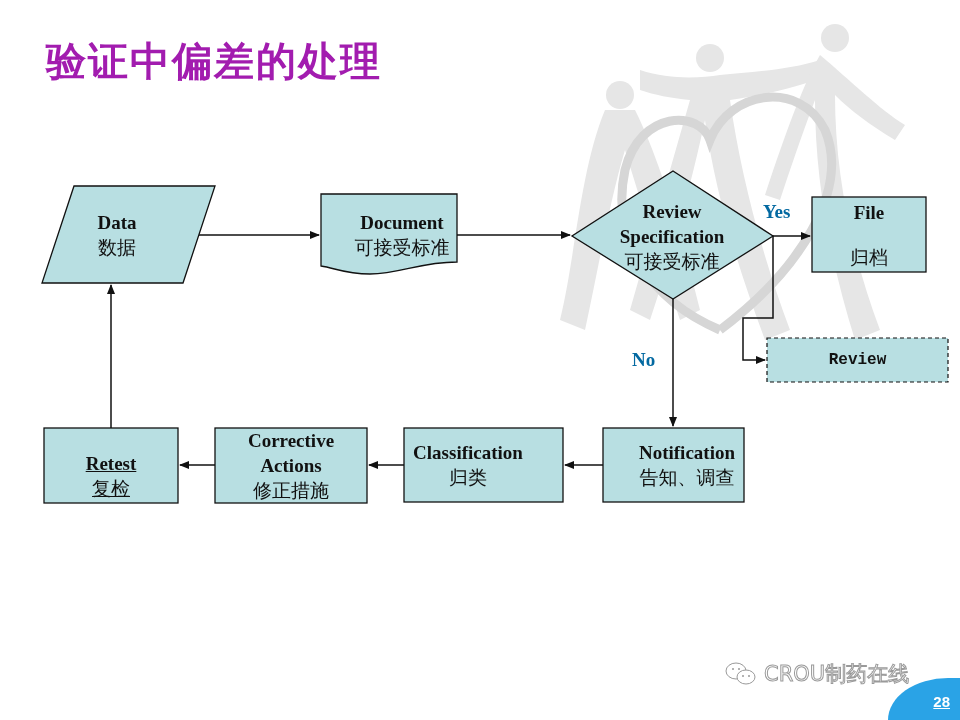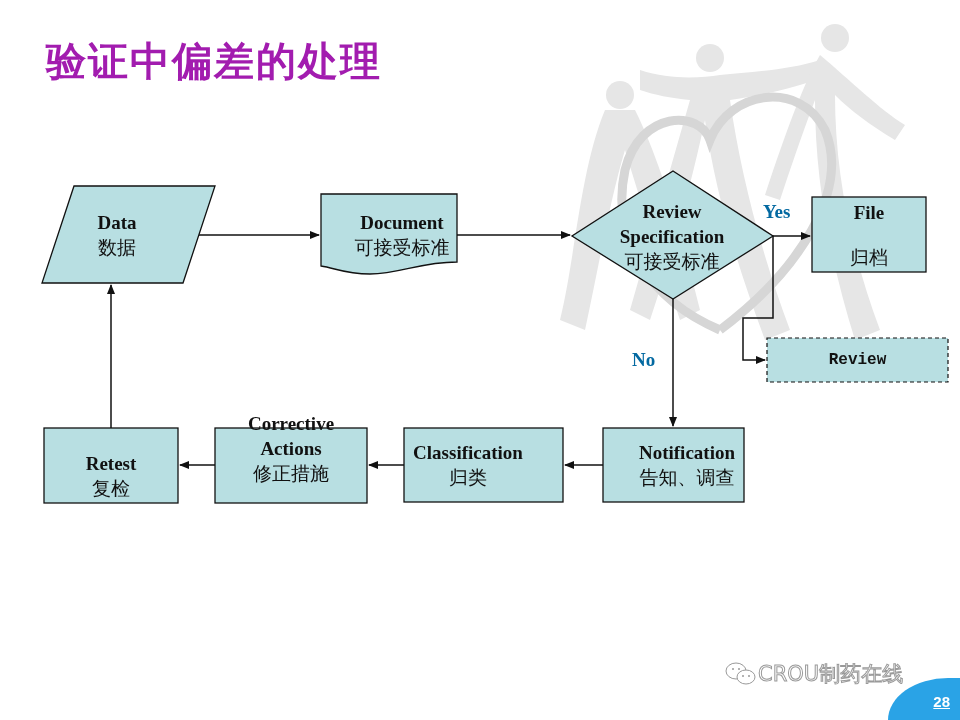--- a/index.html
+++ b/index.html
@@ -25,21 +25,21 @@
   .node-text .zh {
     font-family: "DejaVu Sans", "Liberation Sans", sans-serif;
     font-weight: normal; font-size: 19px;
   }
   .label {
     position: absolute; font-weight: bold; font-size: 19px; color: #0369a1;
   }
   .review-text { font-size: 16px; line-height: 21px; }
   .footer-brand {
     position: absolute; left: 724px; top: 660px;
-    display: flex; align-items: center; 
+    display: flex; align-items: center; gap: 6px;
     font-family: "DejaVu Sans", "Liberation Sans", sans-serif;
     font-size: 21px; color: #ffffff;
     -webkit-text-stroke: 1px #9a9a9a;
   }
   .page-badge {
     position: absolute; right: 0; bottom: 0; width: 72px; height: 42px;
     background: #2aa3e6; border-top-left-radius: 60px 42px;
   }
   .page-num {
     position: absolute; right: 10px; bottom: 10px;
@@ -122,27 +122,27 @@
 <div class="node-text" style="left:603px; top:428px; width:168px; height:74px;text-align:center;">
   <span>Notification</span>
   <span class="zh">告知、调查</span>
 </div>
 
 <div class="node-text" style="left:404px; top:428px; width:128px; height:74px;">
   <span>Classification</span>
   <span class="zh">归类</span>
 </div>
 
-<div class="node-text" style="left:215px; top:411px; width:152px; height:75px;">
+<div class="node-text" style="left:215px; top:428px; width:152px; height:75px;">
   <span>Corrective</span>
   <span>Actions</span>
   <span class="zh">修正措施</span>
 </div>
 
-<div class="node-text" style="left:44px; top:428px; width:134px; height:96px;">
+<div class="node-text" style="left:44px; top:428px; width:134px; height:96px;text-decoration:underline;">
   <span>Retest</span>
   <span class="zh">复检</span>
 </div>
 
 <div class="label" style="left:763px; top:201px;">Yes</div>
 <div class="label" style="left:632px; top:349px;">No</div>
 
 <div class="footer-brand">
   <svg width="34" height="28" viewBox="0 0 34 28">
     <ellipse cx="12" cy="11" rx="10" ry="8" fill="#fff" stroke="#9a9a9a" stroke-width="1"></ellipse>

